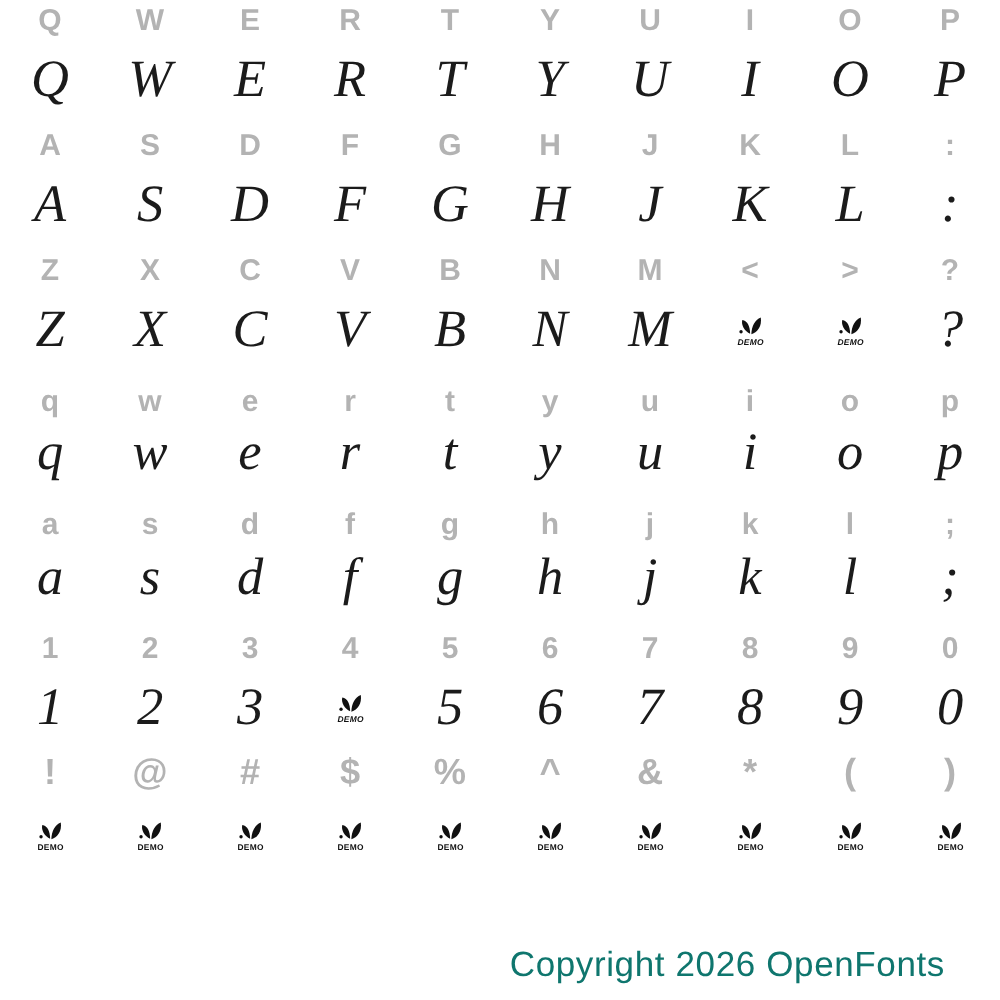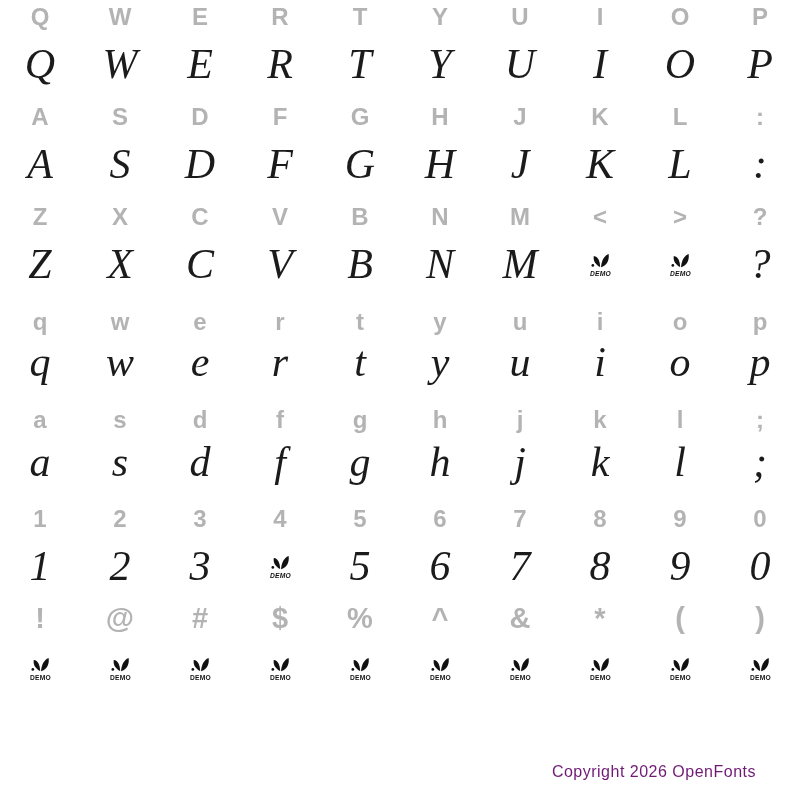--- a/index.html
+++ b/index.html
@@ -65,23 +65,23 @@
     fill: #111111;
     text-anchor: middle;
   }
   .copyright {
     position: absolute;
     top: 757px;
     right: 44px;
     height: 30px;
     line-height: 30px;
     font-family: "Liberation Sans", sans-serif;
-    font-size: 16px;
+    font-size: 28px;
     letter-spacing: 0.5px;
-    color: #701a75;
+    color: #0f766e;
   }
 </style>
 </head>
 <body>
 
 <div class="canvas">
   <div id="charmap">
       <div class="char-row ref" style="top: 0px;">
         <div class="cell">Q</div>
         <div class="cell">W</div>

